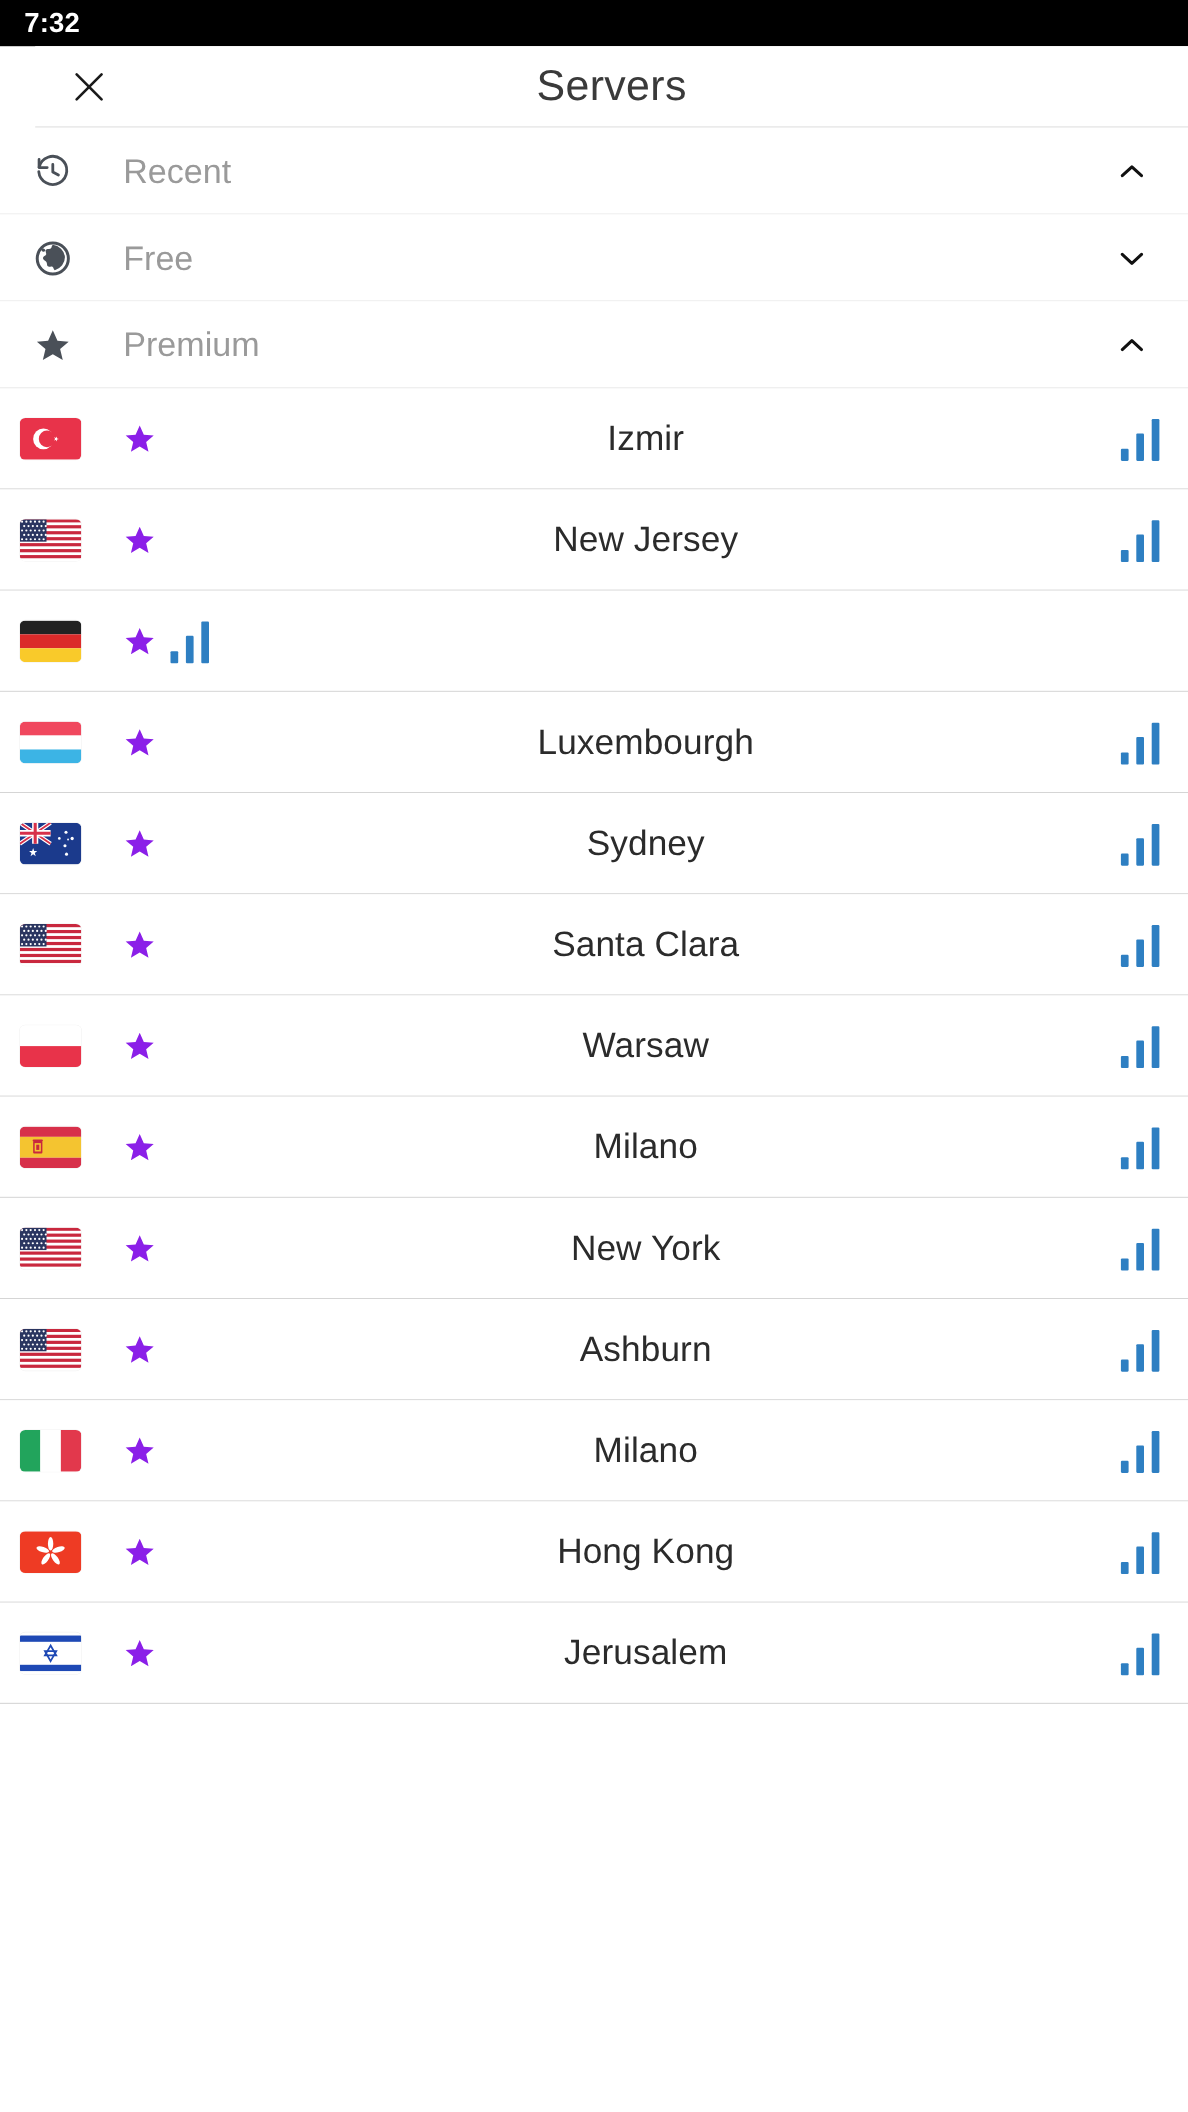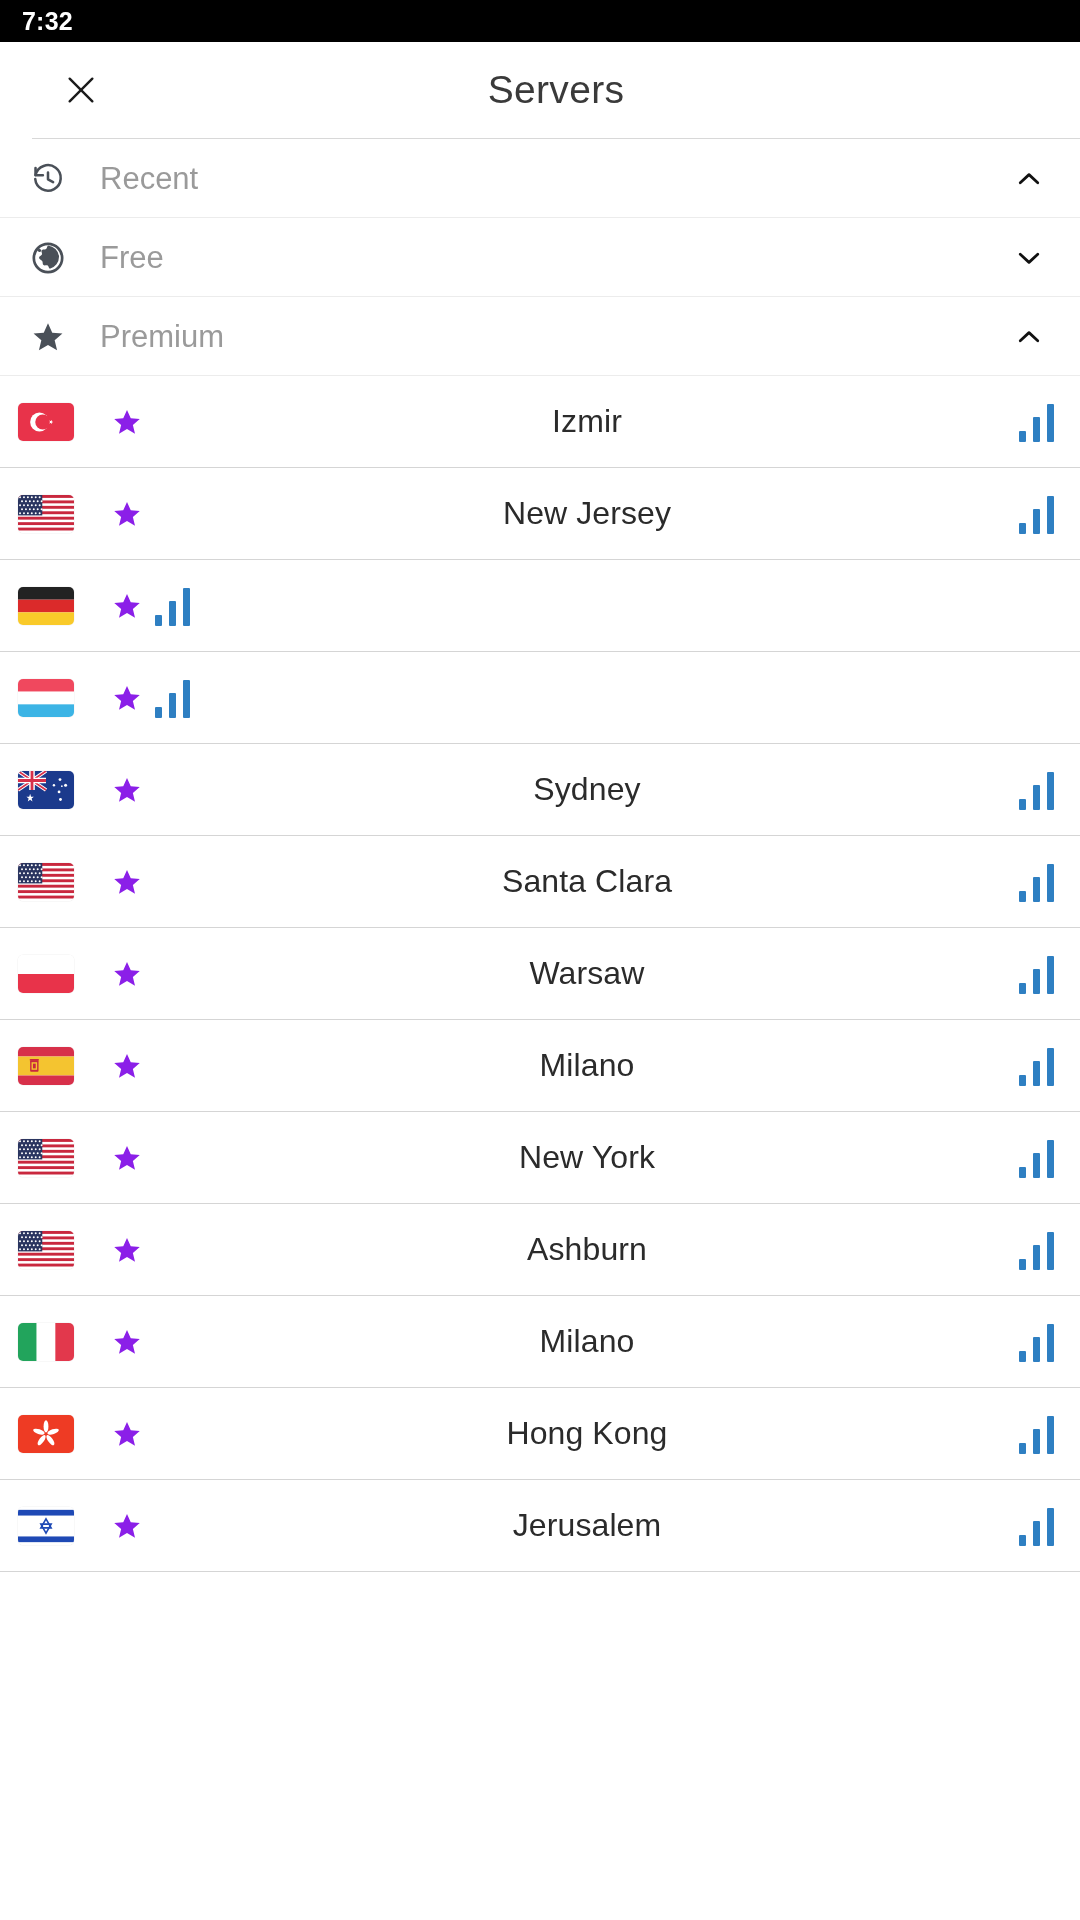--- a/index.html
+++ b/index.html
@@ -16,21 +16,21 @@
     display:flex; align-items:center;
     padding:0 22px;
   }
   .status-time{
     color:#ffffff; font-size:25px; font-weight:bold;
     letter-spacing:.2px;
   }
 
   
   .app-bar{
-    position:relative; height:97px;
+    position:relative; height:74px;
     background:#ffffff;
     display:flex; align-items:center;
     border-bottom:1px solid #d8d8d8;
     margin-left:32px;
   }
   .close-btn{
     position:absolute; left:18px; top:50%;
     transform:translateY(-50%);
     width:62px; height:62px;
     display:flex; align-items:center; justify-content:center;
@@ -44,20 +44,21 @@
   }
 
   
   .section-header{
     height:79px;
     display:flex; align-items:center;
     padding:0 28px 0 22px;
     background:#ffffff;
     cursor:pointer;
     position:relative;
+    gap:12px;
   }
   .section-header::after{
     content:""; position:absolute;
     left:0; right:0; bottom:0; height:1px;
     background:#ececec;
   }
   .sec-icon{
     width:52px; min-width:52px; height:52px;
     display:flex; align-items:center; justify-content:center;
     color:#4a5058;
@@ -286,20 +287,21 @@
         <rect width="60" height="13.34" y="0" fill="#F0485E"></rect>
         <rect width="60" height="13.34" y="13.34" fill="#ffffff"></rect>
         <rect width="60" height="13.34" y="26.67" fill="#3CB4E5"></rect>
       </svg>
       </span>
       <span class="fav-star">
         <svg width="30" height="30" viewBox="0 0 24 24" fill="#8B1FE8">
       <polygon points="12,2.3 15,9 22.2,9.6 16.7,14.3 18.4,21.4 12,17.6 5.6,21.4 7.3,14.3 1.8,9.6 9,9"></polygon>
         </svg>
       </span>
+      <span class="srv-name">Luxembourgh</span>
       <span class="signal">
         <i></i>
         <i></i>
         <i></i>
       </span>
     </div>
     <div class="server-row">
       <span class="flag">
         <svg viewBox="0 0 60 40" preserveAspectRatio="none">
         <rect width="60" height="40" fill="#1B3A8C"></rect>

